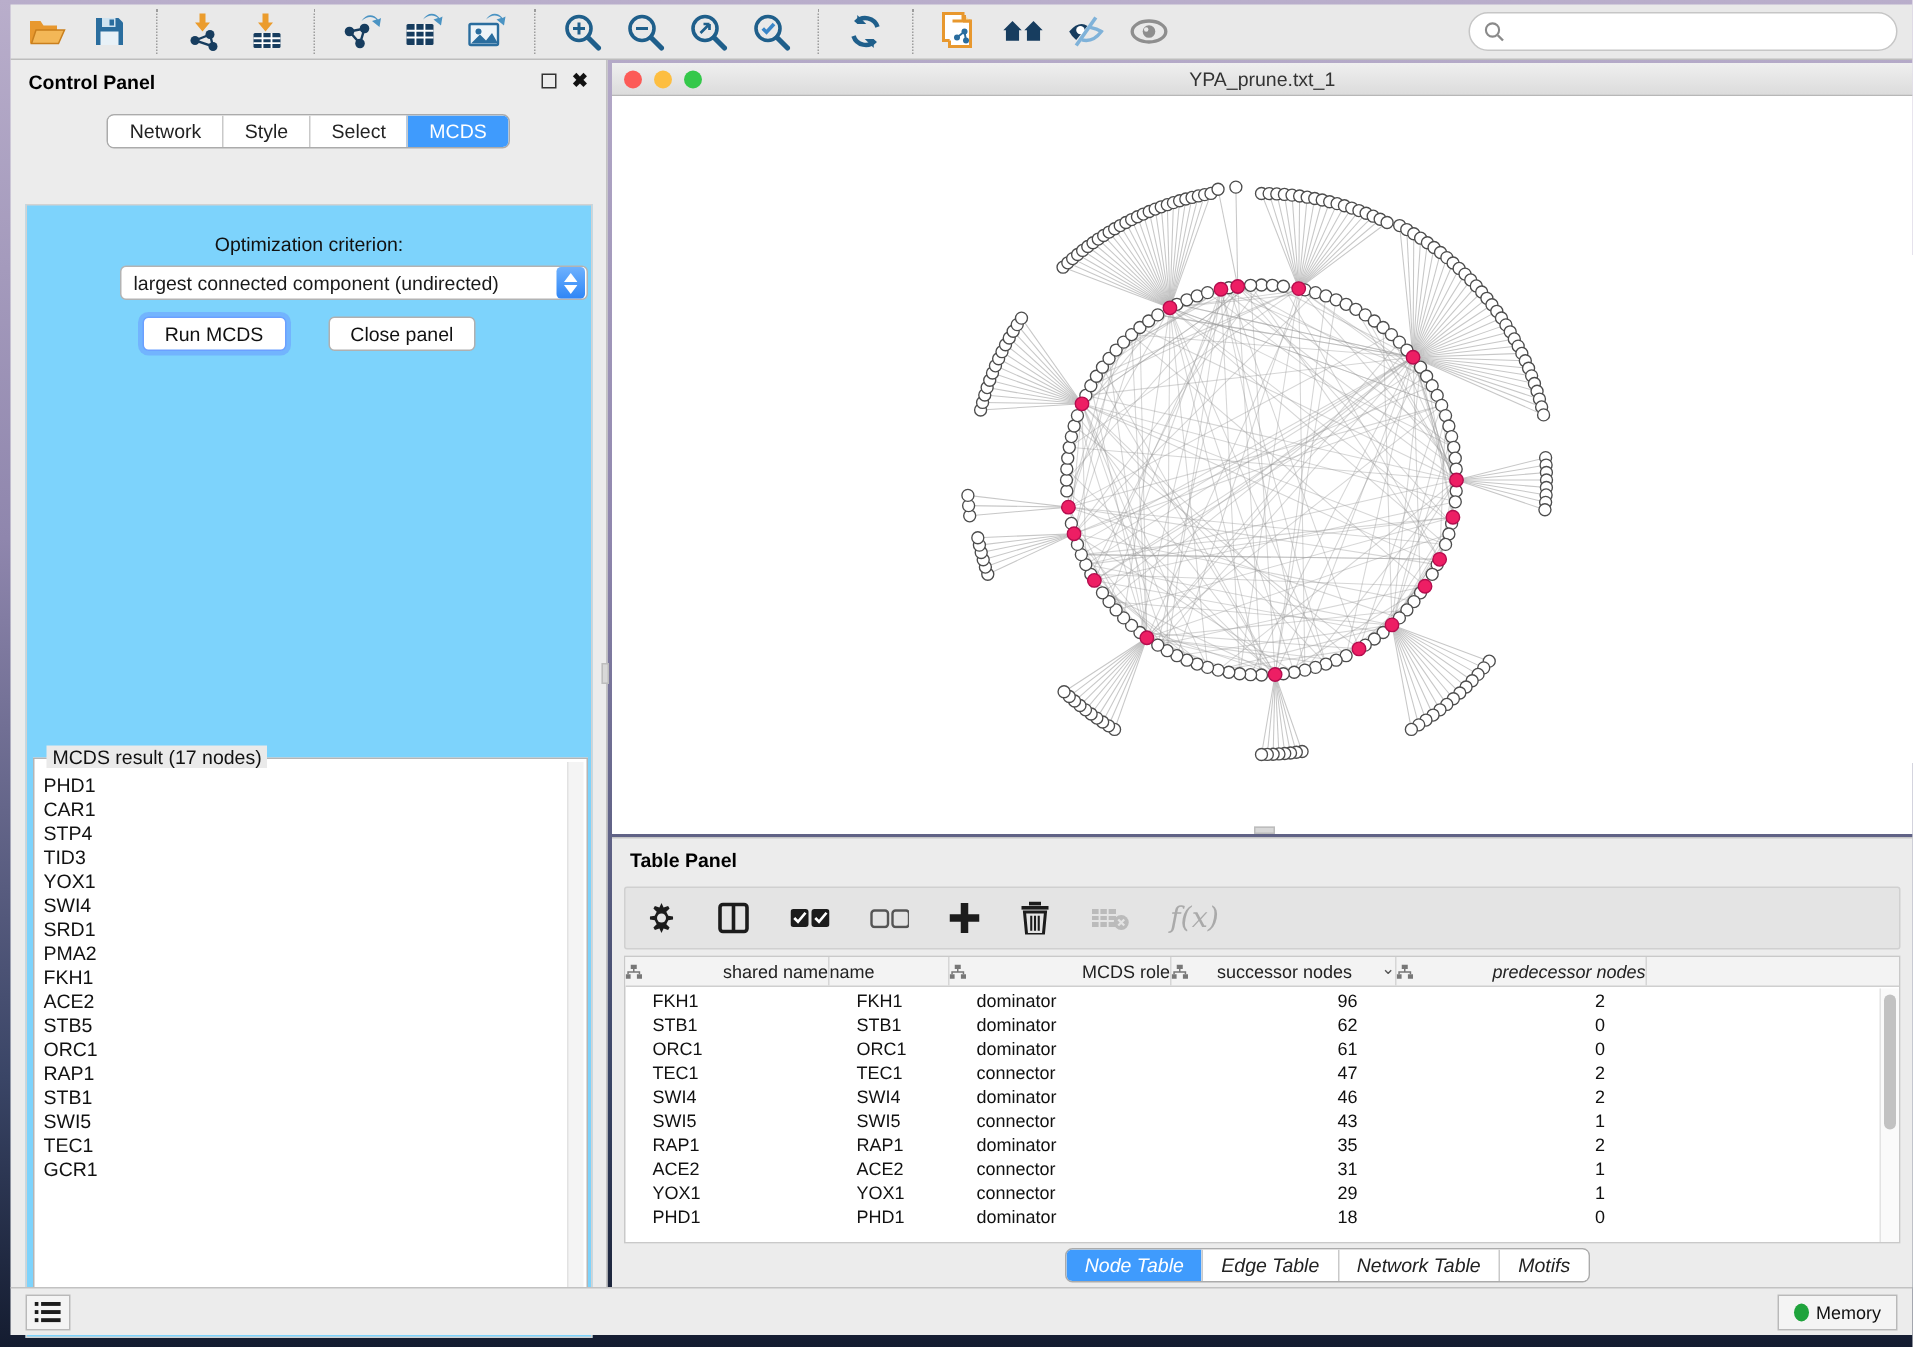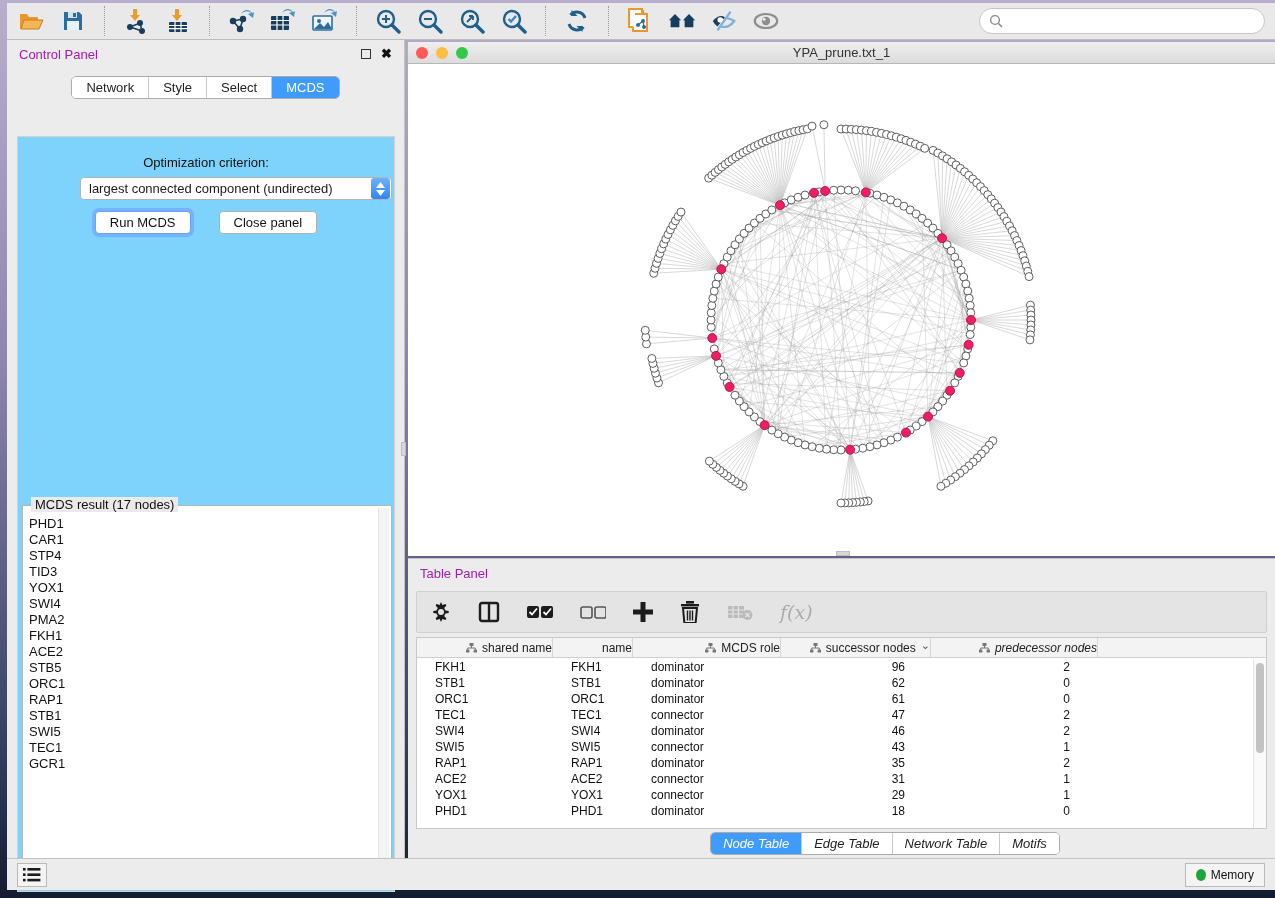--- a/index.html
+++ b/index.html
@@ -18,21 +18,21 @@
   .tb-sep { width:1px; height:30px; border-left:1px dotted #9d9d9d; margin:0 3px; }
   #search-box { margin-left:auto; width:286px; height:26px; background:#fff; border:1px solid #c6c6c6;
     border-radius:13px; display:flex; align-items:center; padding:0 9px; gap:6px; }
   #search-box input { border:none; outline:none; flex:1; font-size:12px; background:transparent;
     font-family:"Liberation Sans",sans-serif; }
 
   
   #control-panel { left:7px; top:40px; width:398px; height:818px; background:#ececec;
     border-right:1px solid #c3c3c3; }
   .panel-header { height:28px; display:flex; align-items:center; padding:0 12px; }
-  .panel-title { font-size:13px; color:#a21caf; }
+  .panel-title { font-size:13px; color:#000000;font-weight:bold; }
   .panel-winbtns { margin-left:auto; display:flex; gap:10px; align-items:center; }
   .float-btn { width:10px; height:10px; border:1.5px solid #333; display:inline-block; }
   .close-btn { font-size:13px; font-weight:bold; color:#111; line-height:10px; }
   #ctrl-tabs { display:flex; justify-content:center; margin-top:8px; }
   .seg-group { display:inline-flex; border:1px solid #ababab; border-radius:5px; overflow:hidden; background:#fff; }
   .seg { padding:3px 14px; font-size:13px; background:#fff; border-left:1px solid #c9c9c9; color:#222; }
   .seg:first-child { border-left:none; }
   .seg.selected { background:#3f9bfd; color:#fff; }
   #mcds-body { left:10px; top:96px; width:378px; height:756px; background:#7dd3fc;
     border:1px solid #d2d2d2; }
@@ -65,21 +65,21 @@
   #net-canvas { position:relative; width:867px; height:492px; background:#fff; overflow:hidden; }
 
   
   #table-panel { left:408px; top:558px; width:954px; height:300px; background:#ececec; border-top:1px solid #c6c6c6; }
   #tp-toolbar { left:8px; top:32px; width:851px; height:42px; background:#e4e4e4; border:1px solid #d0d0d0;
     border-radius:2px; display:flex; align-items:center; padding:0 14px; gap:27px; }
   .tp-icon { display:flex; align-items:center; justify-content:center; height:28px; }
   .fx { font-family:"DejaVu Serif", serif; font-style:italic; font-size:19px; color:#aaa; }
   #tp-table { left:8px; top:78px; width:851px; height:192px; background:#fff; border:1px solid #c9c9c9; position:absolute; }
   #tp-header { display:flex; height:20px; background:#f3f3f3; border-bottom:1px solid #cfcfcf; }
-  .th { display:flex; align-items:center; justify-content:flex-end; gap:5px; font-size:12px; color:#222;
+  .th { display:flex; align-items:center; justify-content:space-between; gap:5px; font-size:12px; color:#222;
     border-right:1px solid #d6d6d6; overflow:hidden; }
   .th .tree-icon svg { display:block; }
   .th:nth-child(1){ width:136px; } .th:nth-child(2){ width:80px; } .th:nth-child(3){ width:148px; }
   .th:nth-child(4){ width:150px; } .th:nth-child(5){ width:167px;font-style:italic; } .th:nth-child(6){ flex:1; border-right:none; }
   #tp-rows { position:absolute; top:21px; left:0; right:13px; bottom:0; overflow:hidden; }
   .tr { display:flex; height:16px; font-size:12px; color:#111; }
   .td { padding:1px 6px 0 18px; overflow:hidden; white-space:nowrap; }
   .td:nth-child(1){ width:136px; } .td:nth-child(2){ width:80px; } .td:nth-child(3){ width:148px; }
   .td:nth-child(4){ width:150px; text-align:right; padding-right:26px; }
   .td:nth-child(5){ width:167px; text-align:right; padding-right:28px; }
@@ -282,20 +282,21 @@
     </div>
     <fieldset id="result-group" class="abs">
       <div id="result-legend">MCDS result (17 nodes)</div>
       <div id="result-list">
           <div>PHD1</div>
           <div>CAR1</div>
           <div>STP4</div>
           <div>TID3</div>
           <div>YOX1</div>
           <div>SWI4</div>
+          <div>SRD1</div>
           <div>PMA2</div>
           <div>FKH1</div>
           <div>ACE2</div>
           <div>STB5</div>
           <div>ORC1</div>
           <div>RAP1</div>
           <div>STB1</div>
           <div>SWI5</div>
           <div>TEC1</div>
           <div>GCR1</div>

